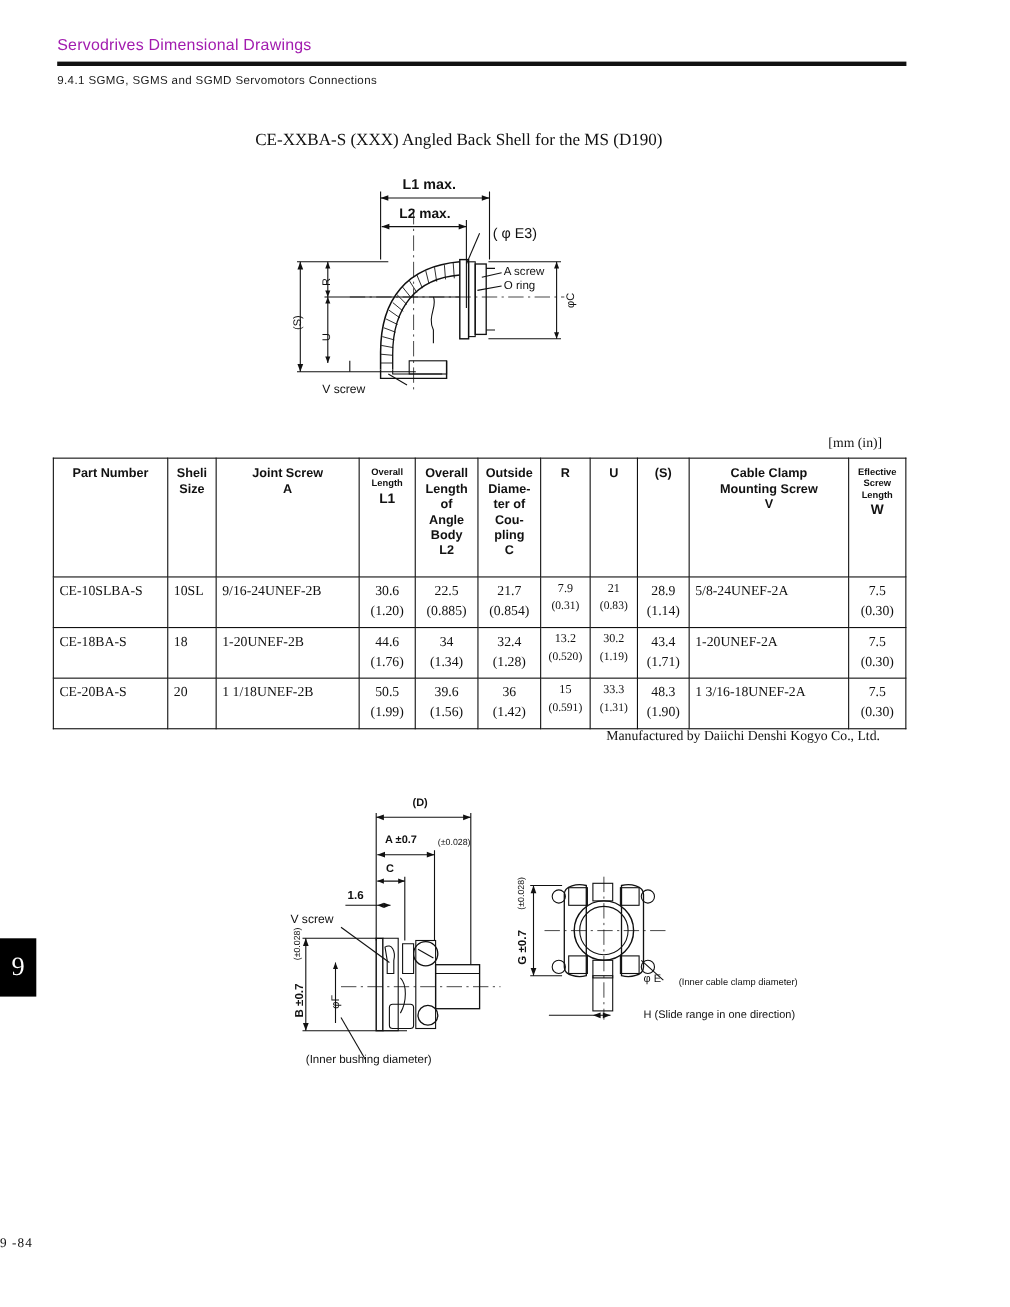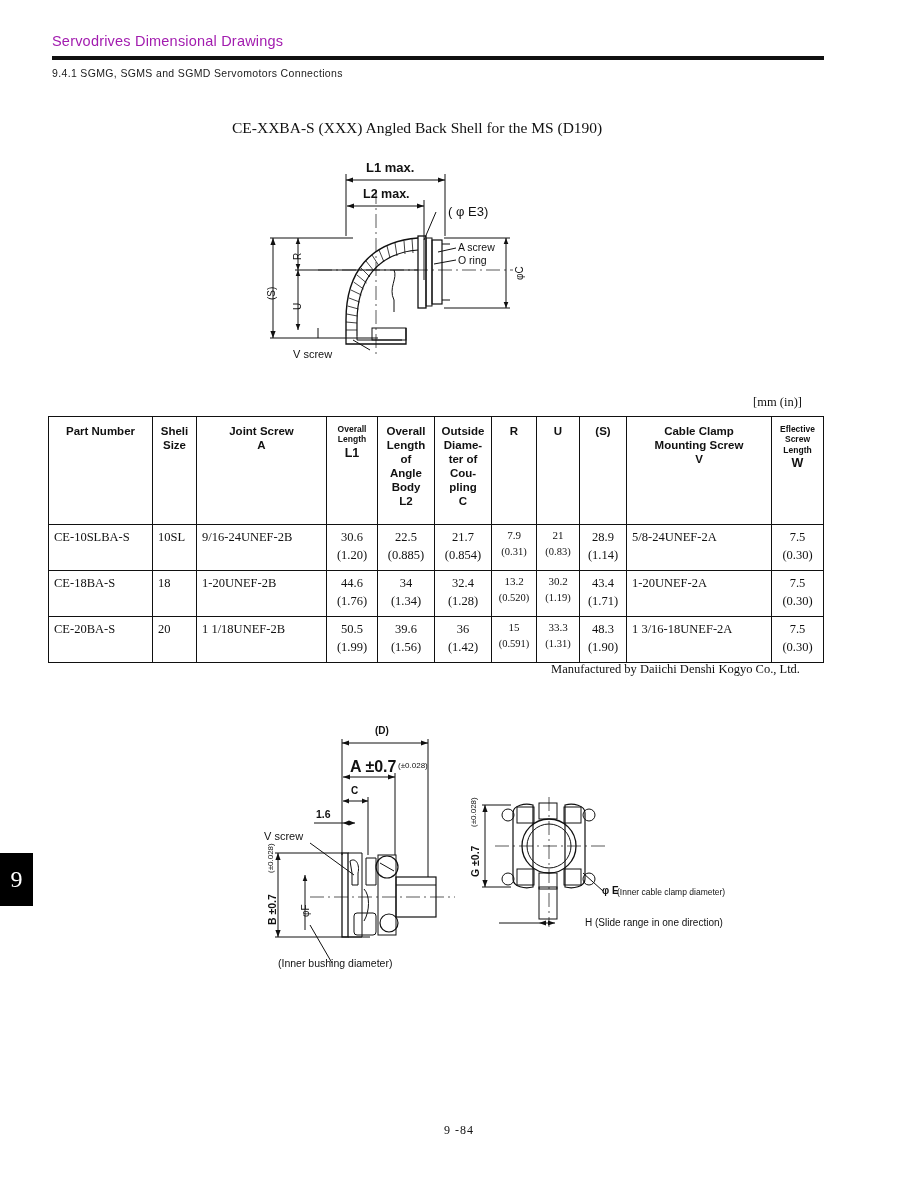--- a/index.html
+++ b/index.html
@@ -30,21 +30,21 @@
     position:absolute;font-family:"Liberation Serif", serif;font-size:15.5px;color:#111;white-space:nowrap;
   }
   #fig1-title{left:232px;top:119px;}
   #fig2-title{left:231px;top:690px;}
 
   
   #unit-note{position:absolute;right:116px;top:395px;font-family:"Liberation Serif", serif;font-size:12.5px;}
   #manufacturer-note{position:absolute;right:118px;top:662px;font-family:"Liberation Serif", serif;font-size:12.5px;white-space:nowrap;}
 
   
-  #page-footer{position:absolute;left:0;right:0;top:1123px;text-align:center;font-family:"Liberation Serif", serif;font-size:12px;letter-spacing:1px;}
+  #page-footer{position:absolute;left:0;right:0;top:1123px;font-family:"Liberation Serif", serif;font-size:12px;letter-spacing:1px;}
 
   
   #spec-table{
     position:absolute;left:48px;top:416px;width:755px;
     border-collapse:collapse;table-layout:fixed;
     font-family:"Liberation Serif", serif;
   }
   #spec-table td,#spec-table th{border:1px solid #111;padding:0;}
   #spec-table thead th{
     font-family:"Liberation Sans", sans-serif;font-weight:bold;
@@ -423,21 +423,21 @@
 
         <line x1="60" y1="172" x2="205" y2="172" stroke-dasharray="14 4 2 4" stroke-width="0.7"></line>
 
         <line x1="60" y1="118" x2="104" y2="150"></line>
 
         <line x1="82" y1="238" x2="60" y2="200"></line>
       </g>
     </svg>
 
     <div class="dlabel" style="left:125px;top:0px;font-size:10px;font-weight:bold;">(D)</div>
-    <div class="dlabel" style="left:100px;top:33px;font-size:16px;font-weight:bold;">A ±0.7</div>
+    <div class="dlabel" style="left:100px;top:33px;font-size:10px;font-weight:bold;">A ±0.7</div>
     <div class="dlabel" style="left:148px;top:36px;font-size:8px;">(±0.028)</div>
     <div class="dlabel" style="left:101px;top:60px;font-size:10px;font-weight:bold;">C</div>
     <div class="dlabel" style="left:66px;top:83px;font-size:10.5px;font-weight:bold;">1.6</div>
     <div class="dlabel" style="left:14px;top:105px;font-size:11px;">V screw</div>
     <div class="dlabel vert" style="left:16px;top:200px;font-size:10.5px;font-weight:bold;transform:rotate(-90deg);">B ±0.7</div>
     <div class="dlabel vert" style="left:16px;top:148px;font-size:8px;transform:rotate(-90deg);">(±0.028)</div>
     <div class="dlabel vert" style="left:50px;top:192px;font-size:10px;transform:rotate(-90deg);">φF</div>
     <div class="dlabel" style="left:28px;top:232px;font-size:10.5px;">(Inner bushing diameter)</div>
   </div>
 
@@ -475,21 +475,21 @@
 
         <rect x="84" y="92" width="18" height="32"></rect>
         <line x1="44" y1="128" x2="100" y2="128"></line>
         <path d="M84,128 l7,-2.6 v5.2 z" fill="#111" stroke="none"></path>
         <path d="M100,128 l-7,-2.6 v5.2 z" fill="#111" stroke="none"></path>
       </g>
     </svg>
 
     <div class="dlabel vert" style="left:14px;top:82px;font-size:10.5px;font-weight:bold;transform:rotate(-90deg);">G ±0.7</div>
     <div class="dlabel vert" style="left:14px;top:32px;font-size:8px;transform:rotate(-90deg);">(±0.028)</div>
-    <div class="dlabel" style="left:147px;top:90px;font-size:10px;font-weight:bold;">φ E</div>
+    <div class="dlabel" style="left:130px;top:90px;font-size:10px;font-weight:normal;">φ E</div>
     <div class="dlabel" style="left:162px;top:92px;font-size:8.5px;">(Inner cable clamp diameter)</div>
     <div class="dlabel" style="left:110px;top:122px;font-size:10px;padding-left:20px;">H (Slide range in one direction)</div>
   </div>
 
   <div id="page-footer">
     <span>9 -84</span>
   </div>
 
 </div>
 

